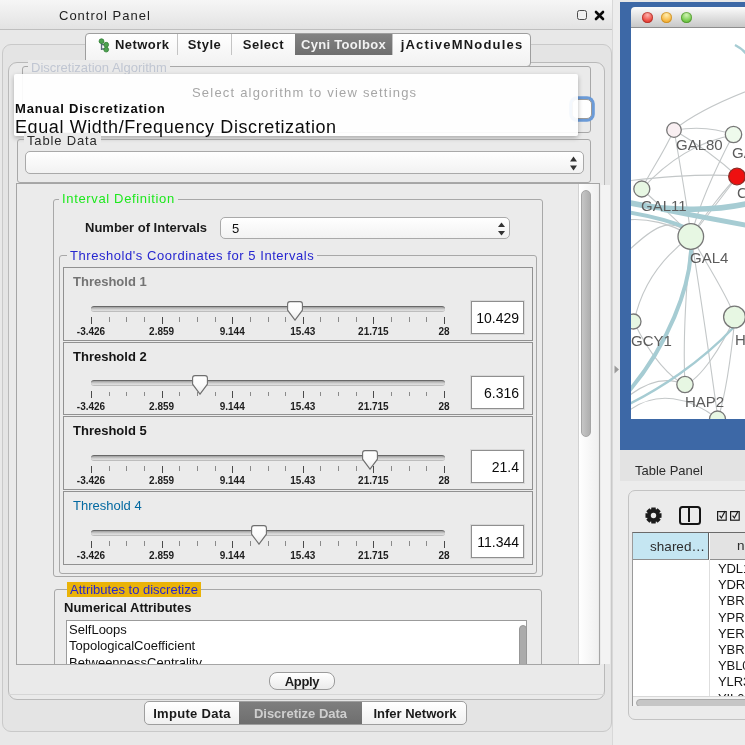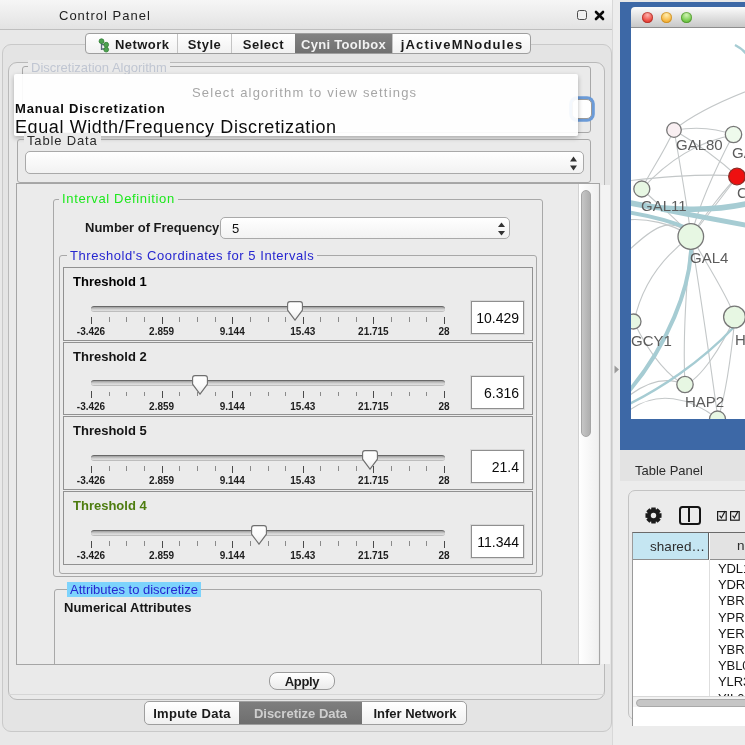--- a/index.html
+++ b/index.html
@@ -10,21 +10,21 @@
 <div class="a" style="left:0;top:0;width:620px;height:30px;background:linear-gradient(#f6f6f6,#e3e3e3);border-bottom:1px solid #bfbfbf;"></div>
 <div class="a t13" style="left:14px;top:8px;letter-spacing:1px;margin-left:45px;">Control Panel</div>
 <div class="a" style="left:577px;top:10px;width:10px;height:10px;border:1.6px solid #4a4a4a;border-radius:2.5px;background:#f0f0f0;"></div>
 <svg class="a" style="left:594px;top:10px;" width="11" height="11" viewBox="0 0 11 11">
     <path d="M2 2 L9 9 M9 2 L2 9" stroke="#0a0a0a" stroke-width="2.6" stroke-linecap="round"></path>
   </svg>
 
 <div class="a" style="left:2px;top:44px;width:610px;height:688px;background:#e4e4e4;border:1px solid #c9c9c9;border-radius:9px;"></div>
 <div class="a" style="left:8px;top:62px;width:597px;height:638px;background:#eaeaea;border:1px solid #b9b9b9;border-radius:9px;"></div>
 
-<div class="a" style="left:85px;top:33px;width:446px;height:21px;background:linear-gradient(#ffffff,#f1f1f1);border:1px solid #9e9e9e;border-radius:4px;overflow:hidden;">
+<div class="a" style="left:85px;top:33px;width:446px;height:34px;background:linear-gradient(#ffffff,#f1f1f1);border:1px solid #9e9e9e;border-radius:4px;overflow:hidden;">
  <div class="a" style="left:91px;top:0;width:1px;height:21px;background:#c4c4c4;"></div>
  <div class="a" style="left:145px;top:0;width:1px;height:21px;background:#c4c4c4;"></div>
  <div class="a" style="left:209px;top:0;width:97px;height:21px;background:linear-gradient(#828282,#6e6e6e);"></div>
  <div class="a" style="left:306px;top:0;width:1px;height:21px;background:#c4c4c4;"></div>
  <svg class="a" style="left:12px;top:3.5px;" width="14" height="15" viewBox="0 0 14 15">
    <path d="M3.5 3.5 V12 M3.5 6.5 H7 M3.5 11 H7" stroke="#5a6b7a" stroke-width="1.3" fill="none"></path>
    <circle cx="3.5" cy="3.2" r="2.4" fill="#4da24f" stroke="#2e7d32" stroke-width="0.8"></circle>
    <circle cx="8.2" cy="6.7" r="2.4" fill="#4da24f" stroke="#2e7d32" stroke-width="0.8"></circle>
    <circle cx="8.2" cy="11.6" r="2.4" fill="#4da24f" stroke="#2e7d32" stroke-width="0.8"></circle>
  </svg>
@@ -54,32 +54,32 @@
 </div>
 
 <div class="a" style="left:601px;top:185px;width:9px;height:479px;background:#f3f3f3;"></div>
 <div class="a" style="left:16px;top:183px;width:584px;height:482px;background:#ebebeb;border:1px solid #a5a5a5;overflow:hidden;" id="sp">
 
  <div class="a" style="left:561px;top:0;width:20px;height:480px;background:linear-gradient(90deg,#ffffff,#f0f0f0);border-left:1px solid #d2d2d2;"></div>
  <div class="a" style="left:564px;top:6px;width:10px;height:247px;background:linear-gradient(90deg,#c6c6c6,#aeaeae);border:1px solid #a5a5a5;border-radius:6px;"></div>
 
  <div class="a" style="left:36px;top:15px;width:490px;height:378px;border:1px solid #a8a8a8;border-radius:3px;"></div>
  <div class="a" style="left:42px;top:7px;background:#ebebeb;padding:0 3px;font-size:13px;color:#1de81d;letter-spacing:0.65px;">Interval Definition</div>
- <div class="a" style="left:68px;top:36px;font-size:13px;font-weight:bold;color:#1a1a1a;">Number of Frequency</div>
+ <div class="a" style="left:68px;top:36px;font-size:13px;font-weight:bold;color:#1a1a1a;">Number of Intervals</div>
  <div class="a" style="left:203px;top:33px;width:290px;height:22px;background:linear-gradient(#ffffff,#f2f2f2);border:1px solid #a9a9a9;border-radius:5px;">
    <div class="a" style="left:11px;top:3px;font-size:13px;color:#111;">5</div>
    <svg class="a" style="left:276px;top:4px;" width="9" height="14" viewBox="0 0 9 14">
         <path d="M4.5 0.5 L8 5 H1 Z" fill="#333"></path>
         <path d="M4.5 13.5 L8 9 H1 Z" fill="#333"></path>
       </svg>
  </div>
  <div class="a" style="left:42px;top:70.5px;width:478px;height:319px;border:1px solid #a8a8a8;border-radius:3px;"></div>
  <div class="a" style="left:50px;top:64px;background:#ebebeb;padding:0 3px;font-size:13px;color:#2626d0;letter-spacing:0.55px;">Threshold's Coordinates for 5 Intervals</div>
  <div class="a" style="left:46px;top:83.0px;width:469.5px;height:73.5px;border:1px solid #919191;background:#ebebeb;">
-  <div class="a" style="left:9px;top:6px;font-size:13px;font-weight:bold;color:#000000;">Threshold 1</div>
+  <div class="a" style="left:9px;top:6px;font-size:13px;font-weight:bold;color:#737373;">Threshold 1</div>
   <div class="a" style="left:27px;top:37.5px;width:354px;height:6px;border-radius:3px;background:linear-gradient(#9d9d9d,#cfcfcf 55%,#e2e2e2);border-top:1px solid #686868;border-bottom:1px solid #bdbdbd;"></div>
   <div class="a" style="left:27.00px;top:48.5px;width:1px;height:7px;background:#4a4a4a;"></div>
   <div class="a" style="left:44.65px;top:49px;width:1px;height:4.5px;background:#8a8a8a;"></div>
   <div class="a" style="left:62.30px;top:49px;width:1px;height:4.5px;background:#8a8a8a;"></div>
   <div class="a" style="left:79.95px;top:49px;width:1px;height:4.5px;background:#8a8a8a;"></div>
   <div class="a" style="left:97.60px;top:48.5px;width:1px;height:7px;background:#4a4a4a;"></div>
   <div class="a" style="left:115.25px;top:49px;width:1px;height:4.5px;background:#8a8a8a;"></div>
   <div class="a" style="left:132.90px;top:49px;width:1px;height:4.5px;background:#8a8a8a;"></div>
   <div class="a" style="left:150.55px;top:49px;width:1px;height:4.5px;background:#8a8a8a;"></div>
   <div class="a" style="left:168.20px;top:48.5px;width:1px;height:7px;background:#4a4a4a;"></div>
@@ -197,21 +197,21 @@
             <stop offset="1" stop-color="#e8e8e8"></stop>
           </linearGradient>
         </defs>
         <path d="M3 0.6 H13 Q15.4 0.6 15.4 3 V9.2 L8 19.2 L0.6 9.2 V3 Q0.6 0.6 3 0.6 Z" fill="url(#th2)" stroke="#6e6e6e" stroke-width="1.1"></path>
       </svg>
   <div class="a" style="left:407px;top:33px;width:53px;height:33px;background:#fff;border:1px solid #8f8f8f;box-shadow:0 0 0 1px #d9d9d9;">
         <div class="a" style="right:4px;top:8px;font-size:14px;color:#0a0a0a;">21.4</div>
       </div>
  </div>
  <div class="a" style="left:46px;top:307.1px;width:469.5px;height:73.5px;border:1px solid #919191;background:#ebebeb;">
-  <div class="a" style="left:9px;top:6px;font-size:13px;font-weight:bold;color:#4d7c0f;">Threshold 4</div>
+  <div class="a" style="left:9px;top:6px;font-size:13px;font-weight:normal;color:#0369a1;">Threshold 4</div>
   <div class="a" style="left:27px;top:37.5px;width:354px;height:6px;border-radius:3px;background:linear-gradient(#9d9d9d,#cfcfcf 55%,#e2e2e2);border-top:1px solid #686868;border-bottom:1px solid #bdbdbd;"></div>
   <div class="a" style="left:27.00px;top:48.5px;width:1px;height:7px;background:#4a4a4a;"></div>
   <div class="a" style="left:44.65px;top:49px;width:1px;height:4.5px;background:#8a8a8a;"></div>
   <div class="a" style="left:62.30px;top:49px;width:1px;height:4.5px;background:#8a8a8a;"></div>
   <div class="a" style="left:79.95px;top:49px;width:1px;height:4.5px;background:#8a8a8a;"></div>
   <div class="a" style="left:97.60px;top:48.5px;width:1px;height:7px;background:#4a4a4a;"></div>
   <div class="a" style="left:115.25px;top:49px;width:1px;height:4.5px;background:#8a8a8a;"></div>
   <div class="a" style="left:132.90px;top:49px;width:1px;height:4.5px;background:#8a8a8a;"></div>
   <div class="a" style="left:150.55px;top:49px;width:1px;height:4.5px;background:#8a8a8a;"></div>
   <div class="a" style="left:168.20px;top:48.5px;width:1px;height:7px;background:#4a4a4a;"></div>
@@ -242,22 +242,26 @@
           </linearGradient>
         </defs>
         <path d="M3 0.6 H13 Q15.4 0.6 15.4 3 V9.2 L8 19.2 L0.6 9.2 V3 Q0.6 0.6 3 0.6 Z" fill="url(#th3)" stroke="#6e6e6e" stroke-width="1.1"></path>
       </svg>
   <div class="a" style="left:407px;top:33px;width:53px;height:33px;background:#fff;border:1px solid #8f8f8f;box-shadow:0 0 0 1px #d9d9d9;">
         <div class="a" style="right:4px;top:8px;font-size:14px;color:#0a0a0a;">11.344</div>
       </div>
  </div>
 
  <div class="a" style="left:37px;top:404.5px;width:488px;height:80px;border:1px solid #a8a8a8;border-radius:3px;"></div>
- <div class="a" style="left:50px;top:398px;background:#7dd3fc;padding:0 3px;font-size:13px;color:#2626d0;">Attributes to discretize</div>
+ <div class="a" style="left:50px;top:398px;background:#eab308;padding:0 3px;font-size:13px;color:#2626d0;">Attributes to discretize</div>
  <div class="a" style="left:47px;top:416px;font-size:13px;font-weight:bold;color:#161616;">Numerical Attributes</div>
+ <div class="a" style="left:49px;top:436px;width:461px;height:60px;background:#fff;border:1px solid #9b9b9b;">
+   <div class="a" style="left:2px;top:0.5px;font-size:13px;color:#111;line-height:16.5px;">SelfLoops<br>TopologicalCoefficient<br>BetweennessCentrality</div>
+   <div class="a" style="left:452px;top:4px;width:8px;height:50px;background:#ababab;border:1px solid #979797;border-radius:5px;"></div>
+ </div>
 </div>
 
 <div class="a" style="left:269px;top:672px;width:66px;height:18px;background:linear-gradient(#ffffff,#ebebeb);border:1px solid #9b9b9b;border-radius:8px;text-align:center;font-size:13px;font-weight:bold;color:#1c1c1c;line-height:17px;letter-spacing:-0.3px;">Apply</div>
 <div class="a" style="left:8px;top:694px;width:597px;height:1px;background:#d6d6d6;"></div>
 <div class="a" style="left:144px;top:701px;width:323px;height:24px;background:linear-gradient(#ffffff,#f0f0f0);border:1px solid #9e9e9e;border-radius:5px;overflow:hidden;">
  <div class="a" style="left:94px;top:0;width:123px;height:24px;background:linear-gradient(#7e7e7e,#6d6d6d);"></div>
  <div class="a" style="left:0;top:4px;width:94px;text-align:center;font-size:13px;font-weight:bold;color:#1a1a1a;letter-spacing:0.3px;">Impute Data</div>
  <div class="a" style="left:94px;top:4px;width:123px;text-align:center;font-size:13px;font-weight:bold;color:#cfcfcf;">Discretize Data</div>
  <div class="a" style="left:217px;top:4px;width:106px;text-align:center;font-size:13px;font-weight:bold;color:#1a1a1a;">Infer Network</div>
 </div>
@@ -344,21 +348,21 @@
     </div>
  <svg class="a" style="left:88px;top:19px;" width="25" height="11" viewBox="0 0 25 11">
   <g fill="none" stroke="#1c1c1c" stroke-width="1.2">
    <rect x="0.6" y="1.6" width="8.6" height="8.6"></rect>
         <path d="M2.6 5.6 L4.4 8 L8.2 1"></path>
    <rect x="13.6" y="1.6" width="8.6" height="8.6"></rect>
         <path d="M15.6 5.6 L17.4 8 L21.2 1"></path>
   </g>
  </svg>
 </div>
-<div class="a" style="left:632px;top:532px;width:113px;height:194px;background:#fff;border-left:1px solid #9a9a9a;border-top:1px solid #6a6a6a;overflow:hidden;">
+<div class="a" style="left:632px;top:532px;width:113px;height:174px;background:#fff;border-left:1px solid #9a9a9a;border-top:1px solid #6a6a6a;overflow:hidden;">
  <div class="a" style="left:0;top:0;width:76px;height:27px;background:#c5e6f2;border-right:1px solid #5f5f5f;border-bottom:1px solid #8f8f8f;font-size:13.5px;color:#2d2d2d;text-align:center;line-height:27px;text-indent:14px;">shared…</div>
  <div class="a" style="left:77px;top:0;width:36px;height:27px;background:#e3e3e3;border-bottom:1px solid #8f8f8f;font-size:13.5px;color:#2d2d2d;">
       <span style="position:absolute;left:27px;top:5px;">n</span>
     </div>
  <div class="a" style="left:76px;top:27px;width:1px;height:147px;background:#dedede;"></div>
  <div class="a" style="left:85px;top:28px;font-size:13px;color:#181818;line-height:16.2px;letter-spacing:-0.1px;">YDL1<br>YDR2<br>YBR0<br>YPR1<br>YER0<br>YBR0<br>YBL0<br>YLR3<br>YIL0</div>
  <div class="a" style="left:0;top:163px;width:113px;height:11px;background:#f2f2f2;border-top:1px solid #d8d8d8;">
       <div class="a" style="left:3px;top:1.5px;width:120px;height:8px;background:#c6c6c6;border:1px solid #a9a9a9;border-radius:4px;"></div>
     </div>
 </div>

